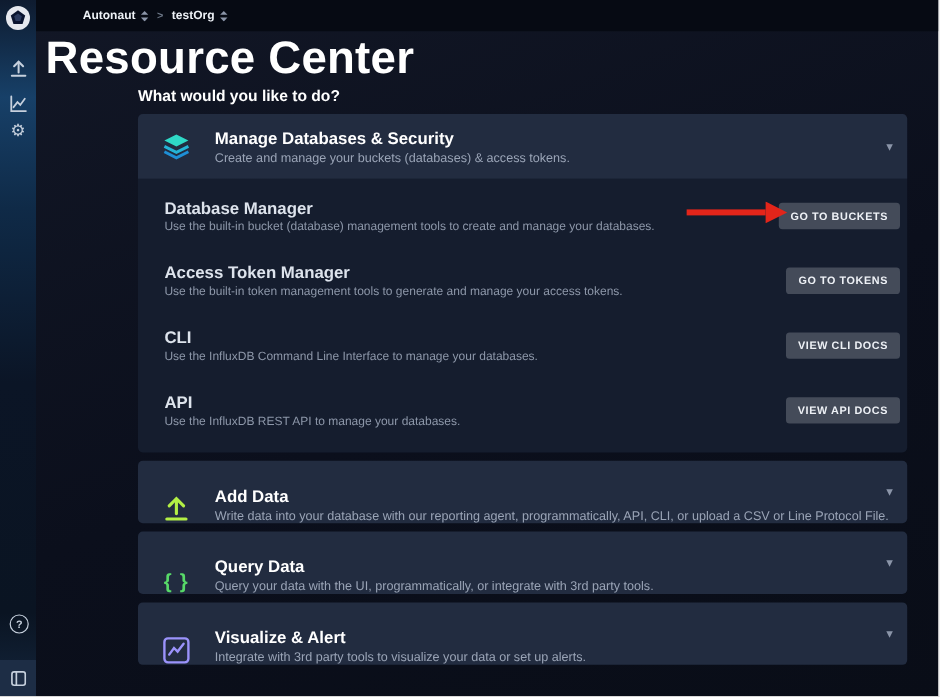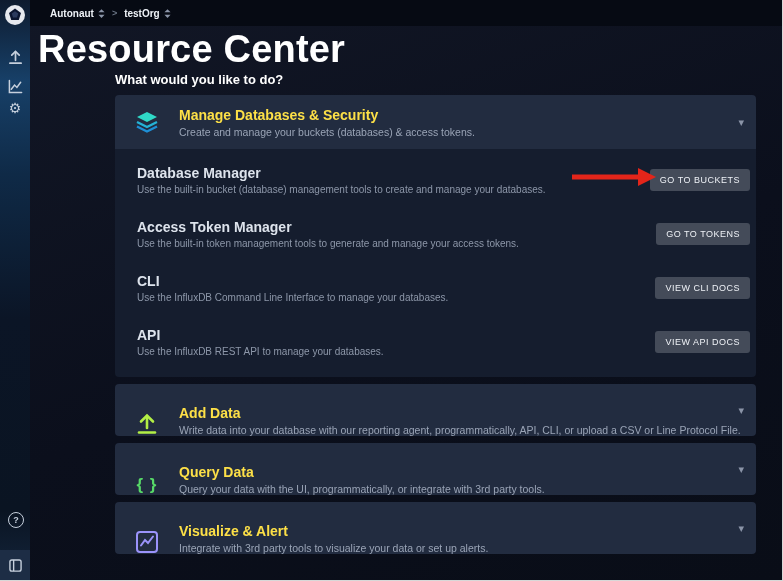--- a/index.html
+++ b/index.html
@@ -15,38 +15,38 @@
   .logo{position:absolute;top:5px;left:5px;width:20px;height:20px;cursor:pointer;}
   .side-icons{position:absolute;top:50px;left:0;width:30px;display:flex;flex-direction:column;align-items:center;gap:14px;}
   .side-icons>span{cursor:pointer;line-height:0;}
   .gear-glyph{font-size:14px;color:#c6d0dd;line-height:14px;}
   .help{position:absolute;bottom:52px;left:8px;width:14px;height:14px;border:1.3px solid #c6d0dd;border-radius:50%;
     color:#c6d0dd;font-size:9px;font-weight:bold;display:flex;align-items:center;justify-content:center;cursor:pointer;}
   .bottom-well{position:absolute;bottom:0;left:0;width:30px;height:30px;background:#1d2d45;
     display:flex;align-items:center;justify-content:center;cursor:pointer;}
   
   .topbar{position:absolute;left:30px;top:0;right:0;height:26px;background:#060a13;
-    display:flex;align-items:center;padding-left:20px;gap:7px;}
+    display:flex;align-items:center;padding-left:39px;gap:7px;}
   .crumb{display:flex;align-items:center;gap:4px;font-size:10px;font-weight:bold;color:#eef2f7;cursor:pointer;}
   .crumb-sep{color:#6b7686;font-size:9px;font-weight:bold;}
   
   .page-title{position:absolute;left:38px;top:28px;margin:0;font-size:38px;font-weight:bold;color:#ffffff;letter-spacing:0.2px;}
   .question{position:absolute;left:115px;top:72px;font-size:13px;font-weight:bold;color:#ffffff;}
   
   .content{position:absolute;left:115px;top:95px;width:641px;}
   .card-header{display:flex;align-items:center;height:54px;background:#222c40;border-radius:4px 4px 0 0;position:relative;cursor:pointer;}
   .icon-zone{width:64px;display:flex;justify-content:center;align-items:center;flex:0 0 64px;}
-  .head-text .title{font-size:14px;font-weight:bold;color:#fde047;}
+  .head-text .title{font-size:14px;font-weight:bold;color:#ffffff;}
   .head-text .desc{font-size:10.5px;color:#9aa4b6;margin-top:3px;}
   .chev{position:absolute;right:12px;top:50%;transform:translateY(-50%);color:#8b95a8;font-size:11px;cursor:pointer;}
   .card-body{background:#151d2e;border-radius:0 0 4px 4px;padding:4px 0 8px 0;}
   .row{display:flex;align-items:center;justify-content:space-between;padding:12px 6px 12px 22px;}
   .row-text .title{font-size:14px;font-weight:bold;color:#dde3ec;}
   .row-text .desc{font-size:10px;color:#8d97a9;margin-top:3px;}
-  .btn{background:#444b59;color:#eef1f6;font-size:9px;font-weight:normal;letter-spacing:0.5px;
+  .btn{background:#444b59;color:#eef1f6;font-size:9px;font-weight:bold;letter-spacing:0.5px;
     padding:6px 10px;border-radius:3px;border:none;white-space:nowrap;cursor:pointer;font-family:"Liberation Sans",sans-serif;}
   .small-card{display:flex;align-items:flex-end;height:52px;background:#222c40;border-radius:4px;margin-top:7px;position:relative;cursor:pointer;}
   .braces-glyph{font-size:17px;font-weight:bold;color:#57d968;letter-spacing:1px;}
   
   .annotation-arrow{position:absolute;left:572px;top:168px;z-index:5;}
 </style>
 </head>
 <body>
 
 <div class="screen">

